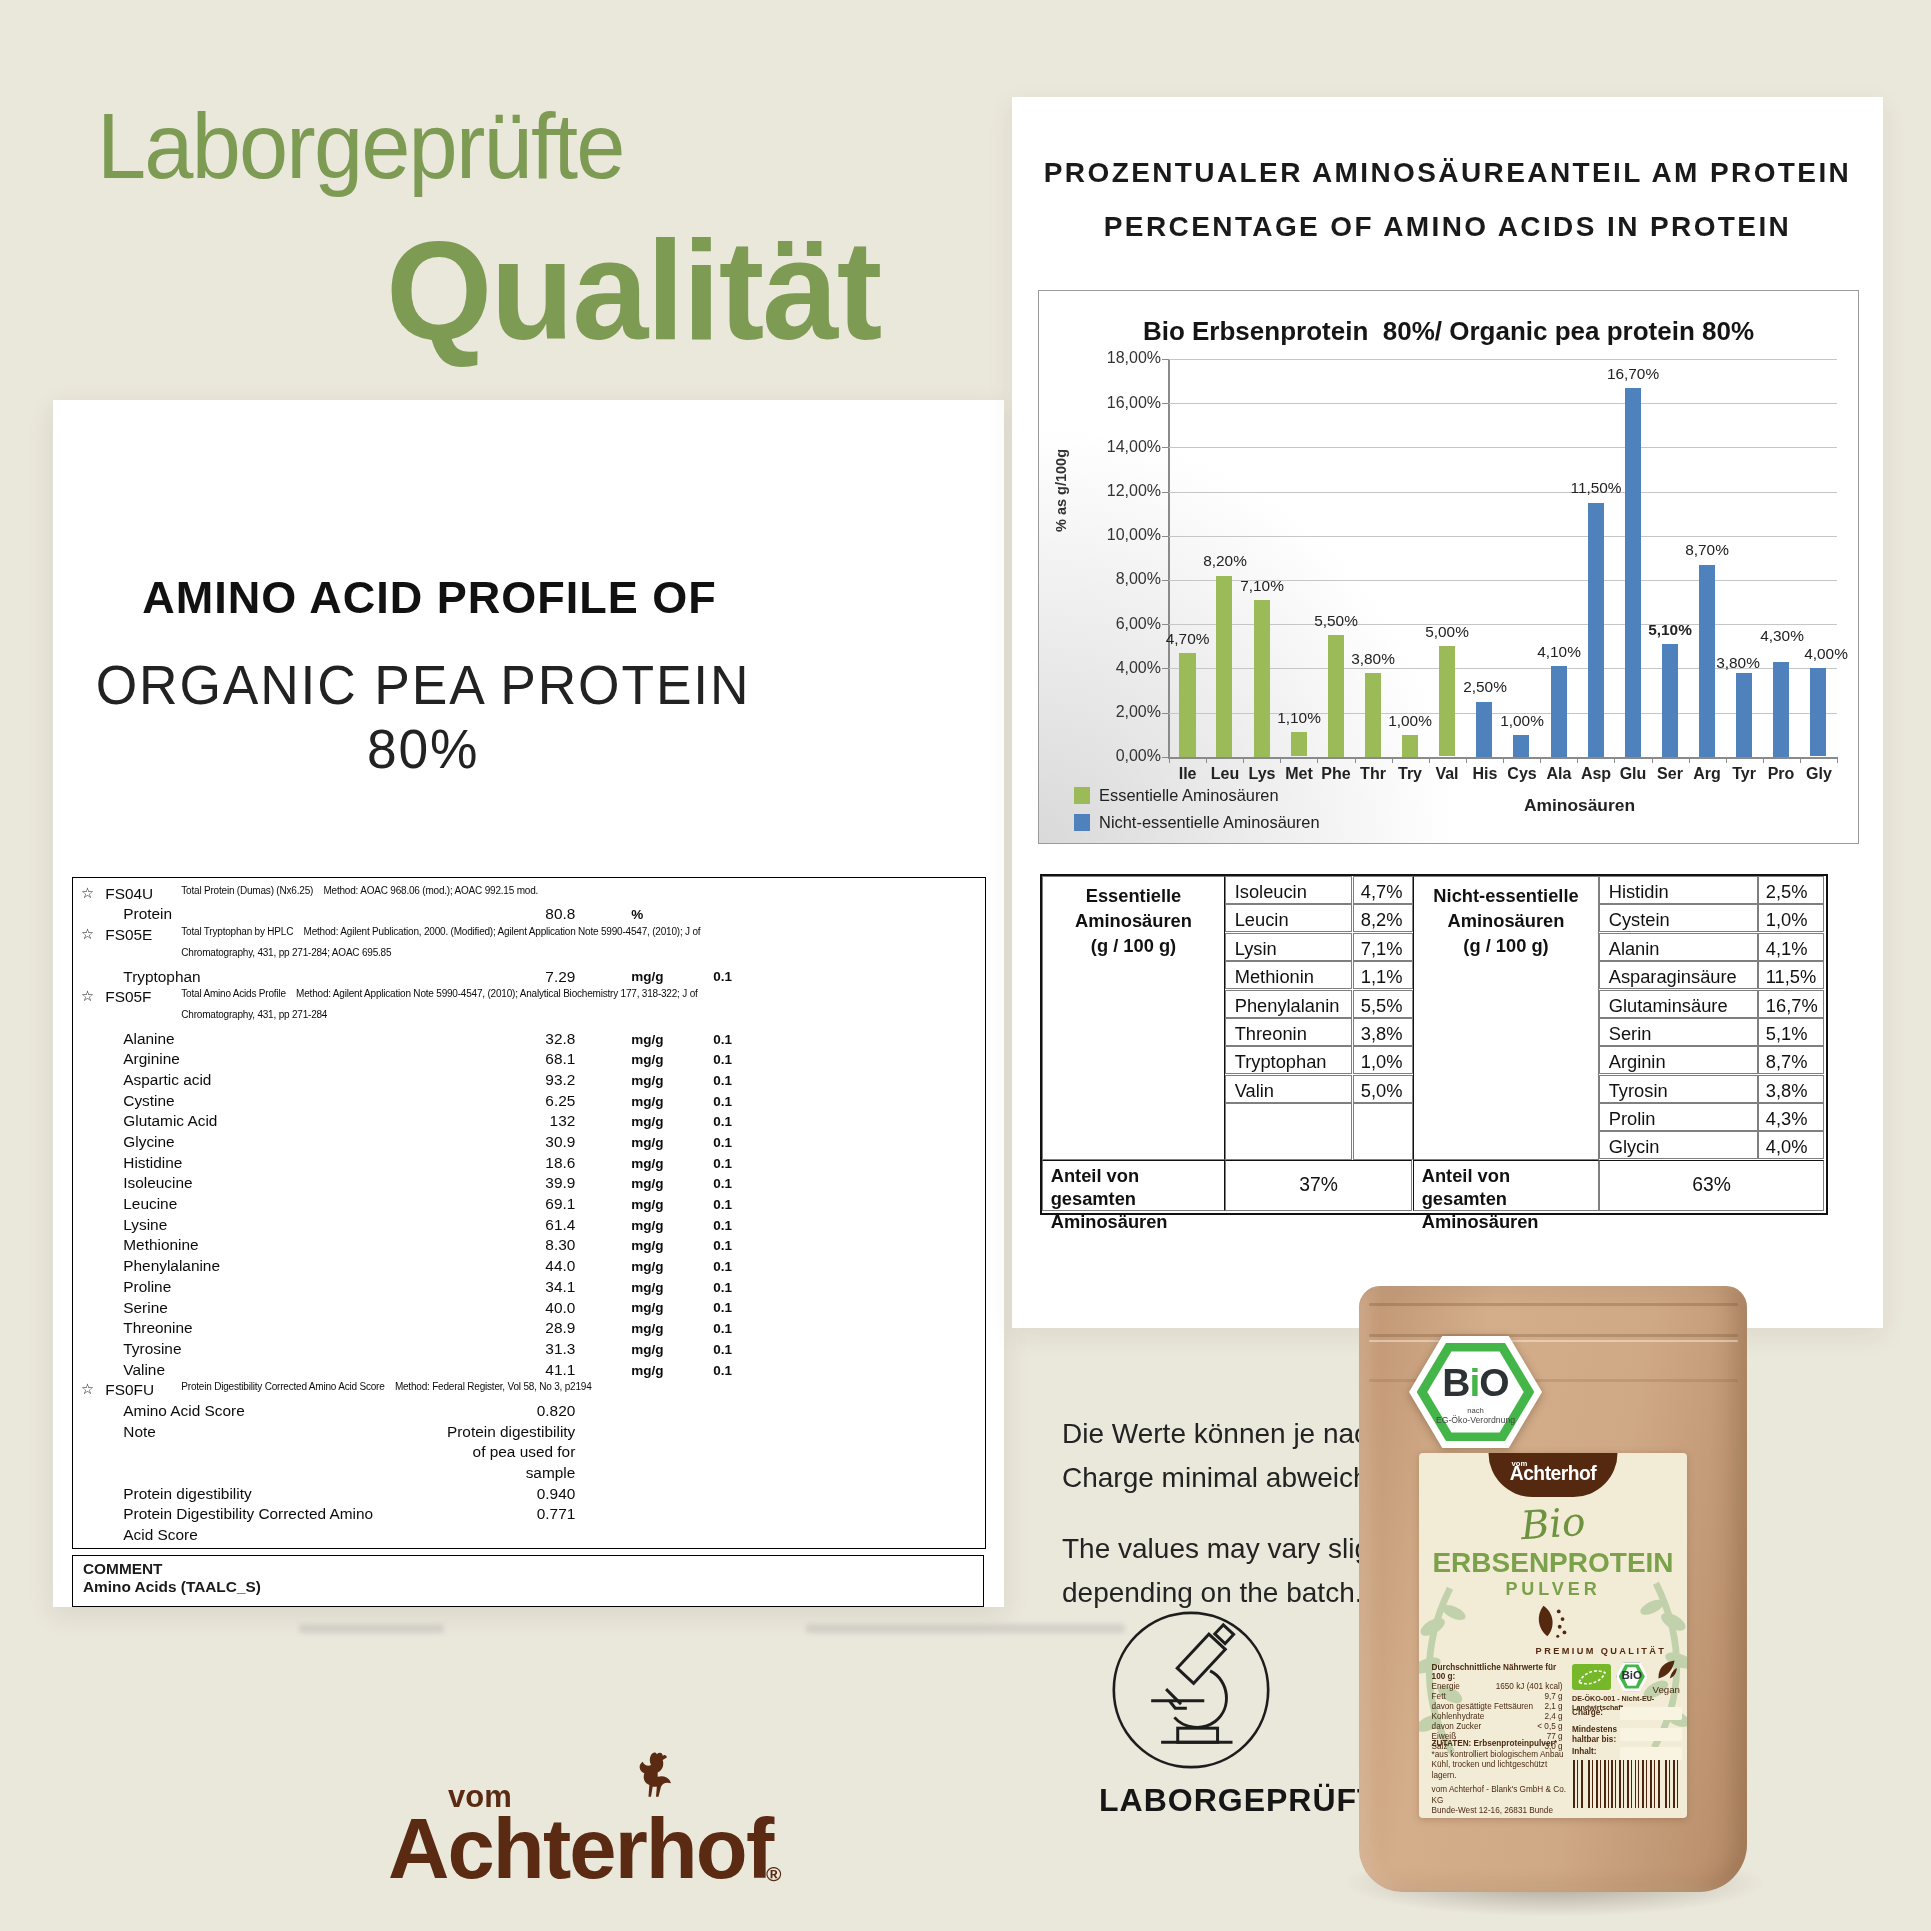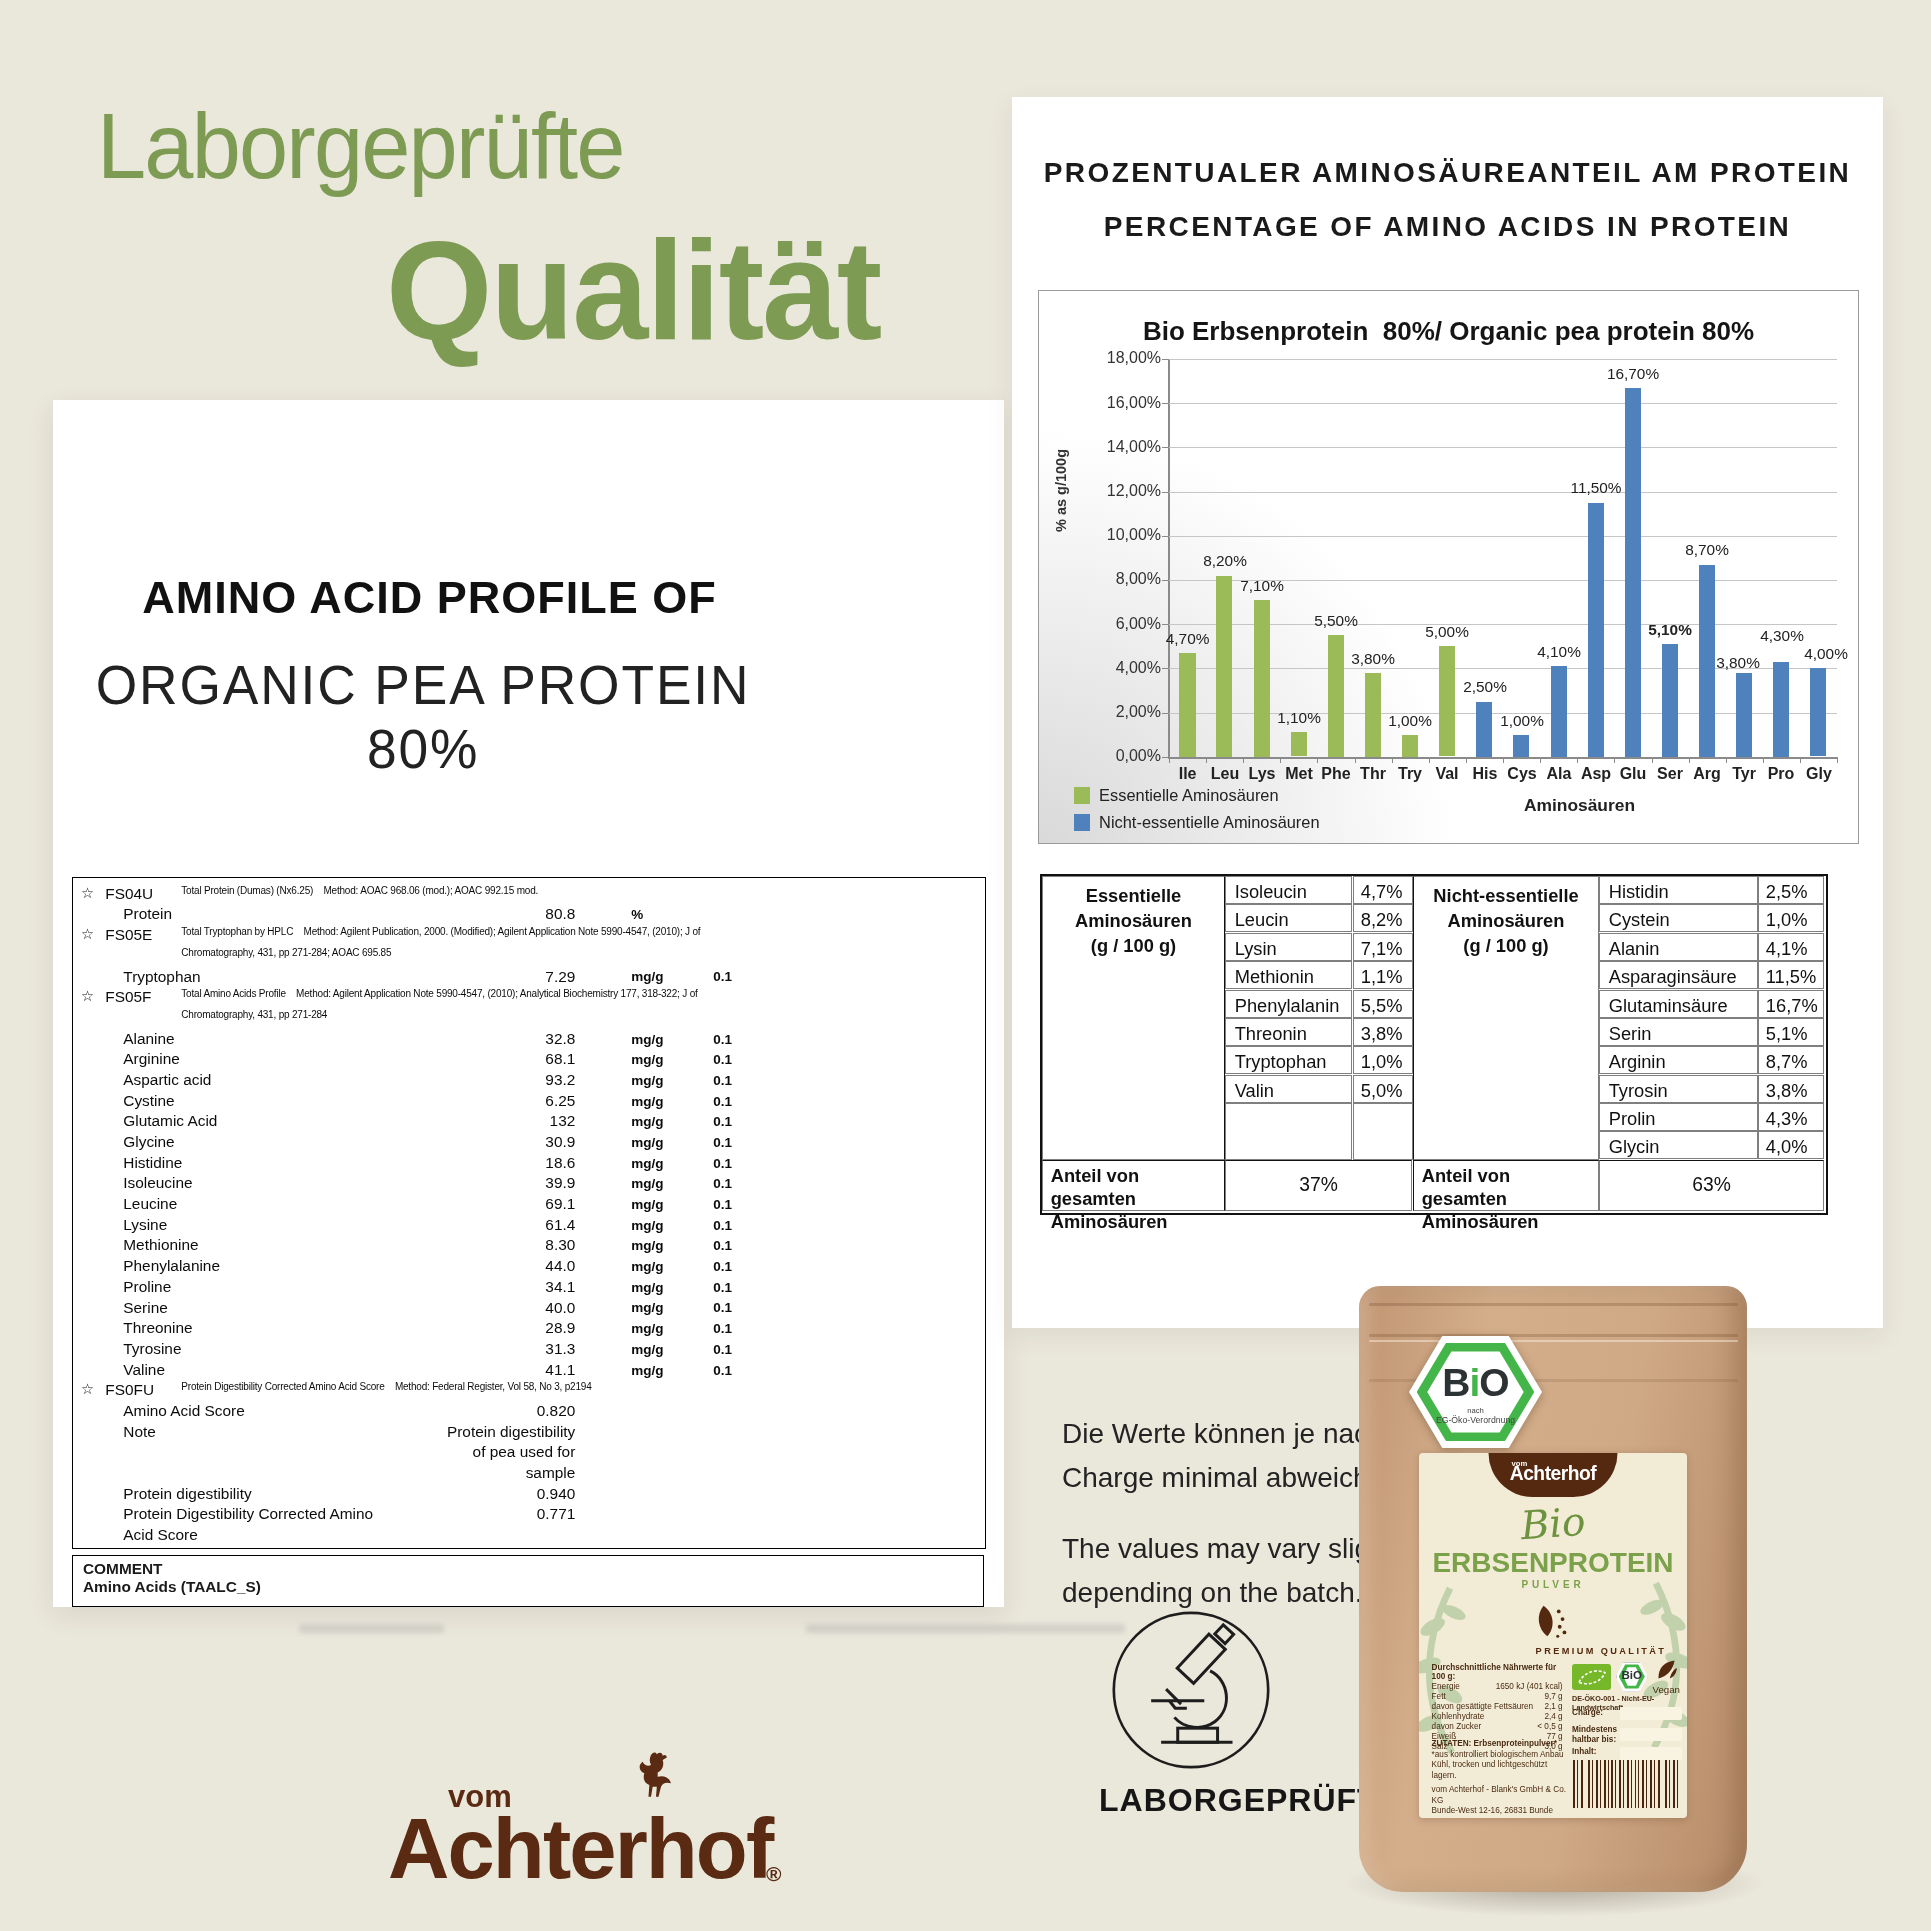--- a/index.html
+++ b/index.html
@@ -119,21 +119,21 @@
   .branch{position:absolute;opacity:.85;}
   #label-arc{position:absolute;left:50%;top:0;transform:translateX(-50%);width:129px;height:44px;
              background:#54290f;border-radius:0 0 77px 77px;text-align:center;}
   #label-arc .vom{position:absolute;left:23px;top:5.8px;font-size:7.7px;color:#fff;font-weight:700;}
   #label-arc .brand{position:absolute;left:0;top:9.7px;width:100%;font-size:19.3px;font-weight:800;color:#fff;letter-spacing:-0.5px;}
   #label-bio{position:absolute;left:0;top:48px;width:100%;text-align:center;
              font-family:"DejaVu Serif",serif;font-style:italic;font-size:39px;color:#6e9340;transform:rotate(-4deg);}
   #label-product{position:absolute;left:0;top:94px;width:100%;text-align:center;
                  font-size:28px;font-weight:800;color:#7ba14b;letter-spacing:0;}
   #label-sub{position:absolute;left:0;top:126px;width:100%;text-align:center;
-             font-size:10px;font-weight:700;color:#7ba14b;letter-spacing:3.9px;}
+             font-size:18px;font-weight:700;color:#7ba14b;letter-spacing:3.9px;}
   #label-pea{position:absolute;left:50%;top:147px;transform:translateX(-50%);}
   #label-premium{position:absolute;left:0;top:193px;width:100%;text-align:center;
                  font-size:9.2px;font-weight:700;letter-spacing:2.4px;color:#54290f;margin-left:48px;}
   #nutrition{position:absolute;left:12.6px;top:210px;width:131px;font-size:8.2px;color:#4a2a12;}
   #nutrition-title{font-weight:700;margin-bottom:1px;}
   .nut-row{display:flex;justify-content:space-between;line-height:10px;}
   #zutaten{position:absolute;left:12.6px;top:286px;width:135px;font-size:8.2px;color:#4a2a12;line-height:10.6px;}
   #zutaten .z1{font-weight:700;}
   #label-address{position:absolute;left:12.6px;top:332px;width:145px;font-size:8.2px;color:#4a2a12;line-height:10.6px;}
   #label-logos{position:absolute;left:153px;top:207px;width:108px;height:33px;display:flex;gap:4.8px;align-items:center;}

